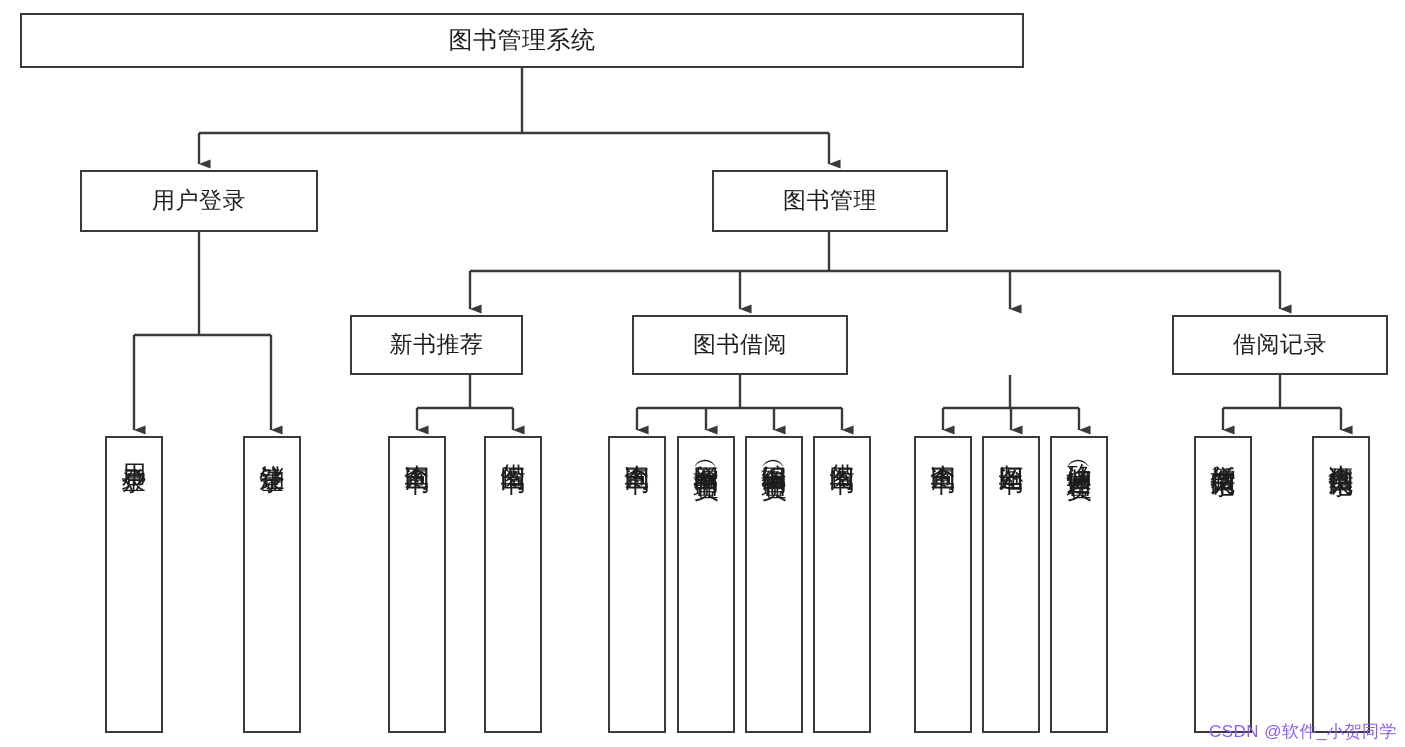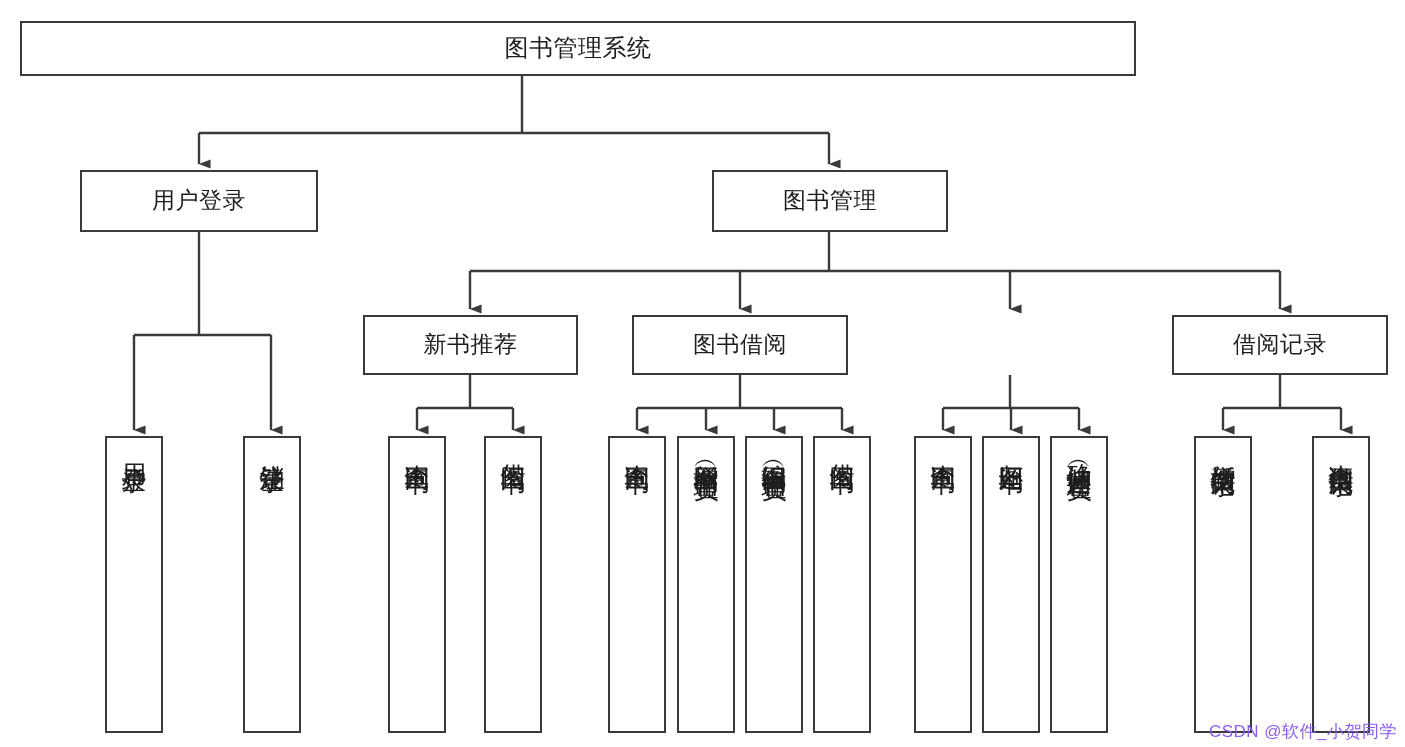--- a/index.html
+++ b/index.html
@@ -120,32 +120,32 @@
       <path d="M1011,408 L1011,430" marker-end="url(#arrow)"></path>
       <path d="M1079,408 L1079,430" marker-end="url(#arrow)"></path>
 
       <path d="M1280,375 L1280,408"></path>
       <path d="M1223,408 L1341,408"></path>
       <path d="M1223,408 L1223,430" marker-end="url(#arrow)"></path>
       <path d="M1341,408 L1341,430" marker-end="url(#arrow)"></path>
     </g>
   </svg>
 
-  <div class="node horizontal root" style="left:20px;top:21px;width:1116px;height:55px;">
+  <div class="node horizontal root" style="left:20px;top:13px;width:1004px;height:55px;">
     <span class="label">图书管理系统</span>
   </div>
 
   <div class="node horizontal" style="left:80px;top:170px;width:238px;height:62px;">
     <span class="label">用户登录</span>
   </div>
   <div class="node horizontal" style="left:712px;top:170px;width:236px;height:62px;">
     <span class="label">图书管理</span>
   </div>
 
-  <div class="node horizontal" style="left:363px;top:315px;width:215px;height:60px;">
+  <div class="node horizontal" style="left:350px;top:315px;width:173px;height:60px;">
     <span class="label">新书推荐</span>
   </div>
   <div class="node horizontal" style="left:632px;top:315px;width:216px;height:60px;">
     <span class="label">图书借阅</span>
   </div>
   <div class="node horizontal" style="left:1172px;top:315px;width:216px;height:60px;justify-content:center;">
     <span class="label">借阅记录</span>
   </div>
 
   <div class="node vertical" style="left:105px;top:436px;width:58px;height:297px;">

